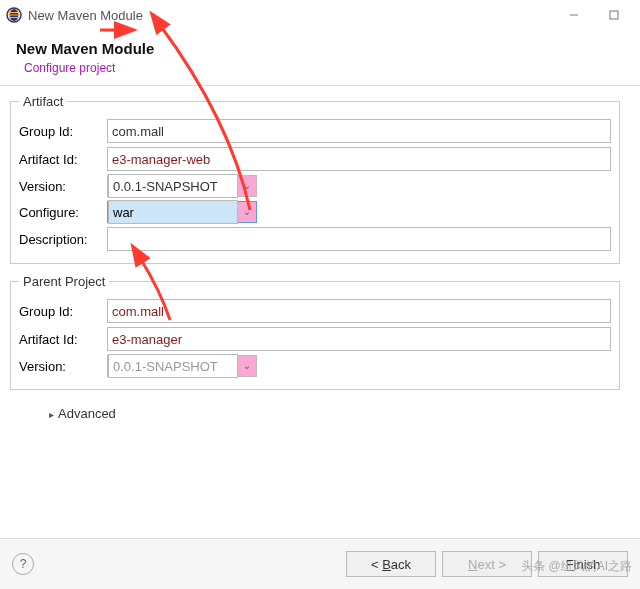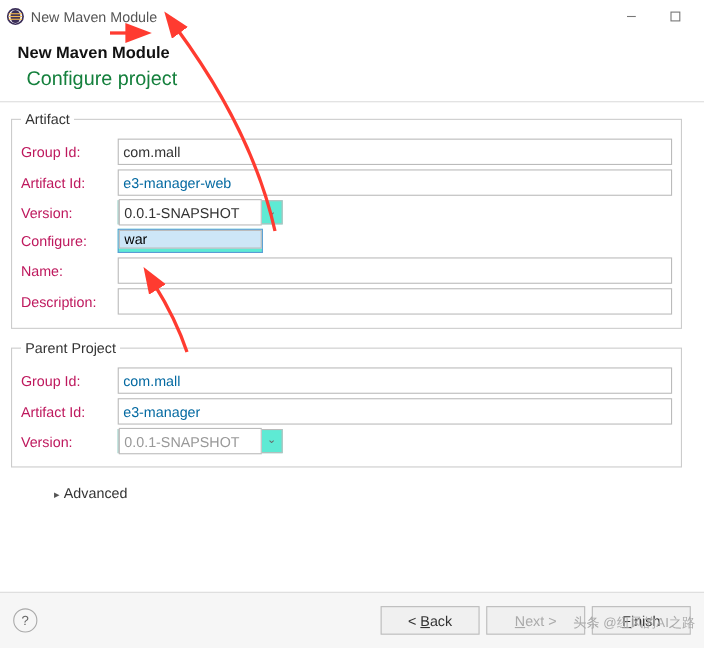--- a/index.html
+++ b/index.html
@@ -43,22 +43,22 @@
     border-bottom: 1px solid #ddd;
     background: #fff;
   }
   .header h1 {
     margin: 0 0 4px 0;
     font-size: 15px;
     font-weight: bold;
     color: #111;
   }
   .header .sub {
-    font-size: 18px;
-    color: #15803d;
+    font-size: 12px;
+    color: #a21caf;
     margin-left: 8px;
   }
   .content {
     padding: 8px 20px 0 10px;
   }
   fieldset.group {
     border: 1px solid #ccc;
     margin: 0 0 10px 0;
     padding: 6px 8px 8px 8px;
   }
@@ -68,43 +68,43 @@
     font-size: 13px;
   }
   .row {
     display: flex;
     align-items: center;
     margin: 4px 0;
   }
   .row label {
     width: 88px;
     text-align: left;
-    color: #be185d;
+    color: #000000;
     font-size: 13px;
   }
   .row input[type="text"] {
     flex: 1;
     height: 22px;
     border: 1px solid #bbb;
     padding: 0 4px;
     font-size: 13px;
     font-family: inherit;
     background: #fff;
     color: #333;
   }
   .row input[readonly] {
-    color: #0369a1;
+    color: #7f1d1d;
     background: #fff;
   }
   .combo {
     display: inline-flex;
     align-items: center;
     border: 1px solid #bbb;
     height: 22px;
-    background: #5eead4;
+    background: #f9a8d4;
     box-sizing: border-box;
   }
   .combo input {
     border: none;
     outline: none;
     height: 20px;
     padding: 0 4px;
     font-size: 13px;
     width: 120px;
     background: transparent;
@@ -112,21 +112,20 @@
   }
   .combo .arrow {
     width: 18px;
     text-align: center;
     color: #666;
     font-size: 10px;
     line-height: 20px;
   }
   .combo.selected {
     border: 1px solid #5b9bd5;
-    flex-direction: column;
   }
   .combo.selected input {
     background: #cde6f7;
     color: #000;
   }
   .combo.disabled input {
     color: #999;
   }
   .advanced {
     padding: 6px 6px;
@@ -249,24 +248,20 @@
     </div>
 
     <div class="row">
       <label>Configure:</label>
       <div class="combo selected">
         <input type="text" value="war" style="">
         <span class="arrow">⌄</span>
       </div>
     </div>
 
-    <div class="row">
-      <label>Name:</label>
-      <input type="text" value="" style="">
-    </div>
 
     <div class="row">
       <label>Description:</label>
       <input type="text" value="" style="">
     </div>
   </fieldset>
 
   <fieldset class="group">
     <legend>Parent Project</legend>
 

